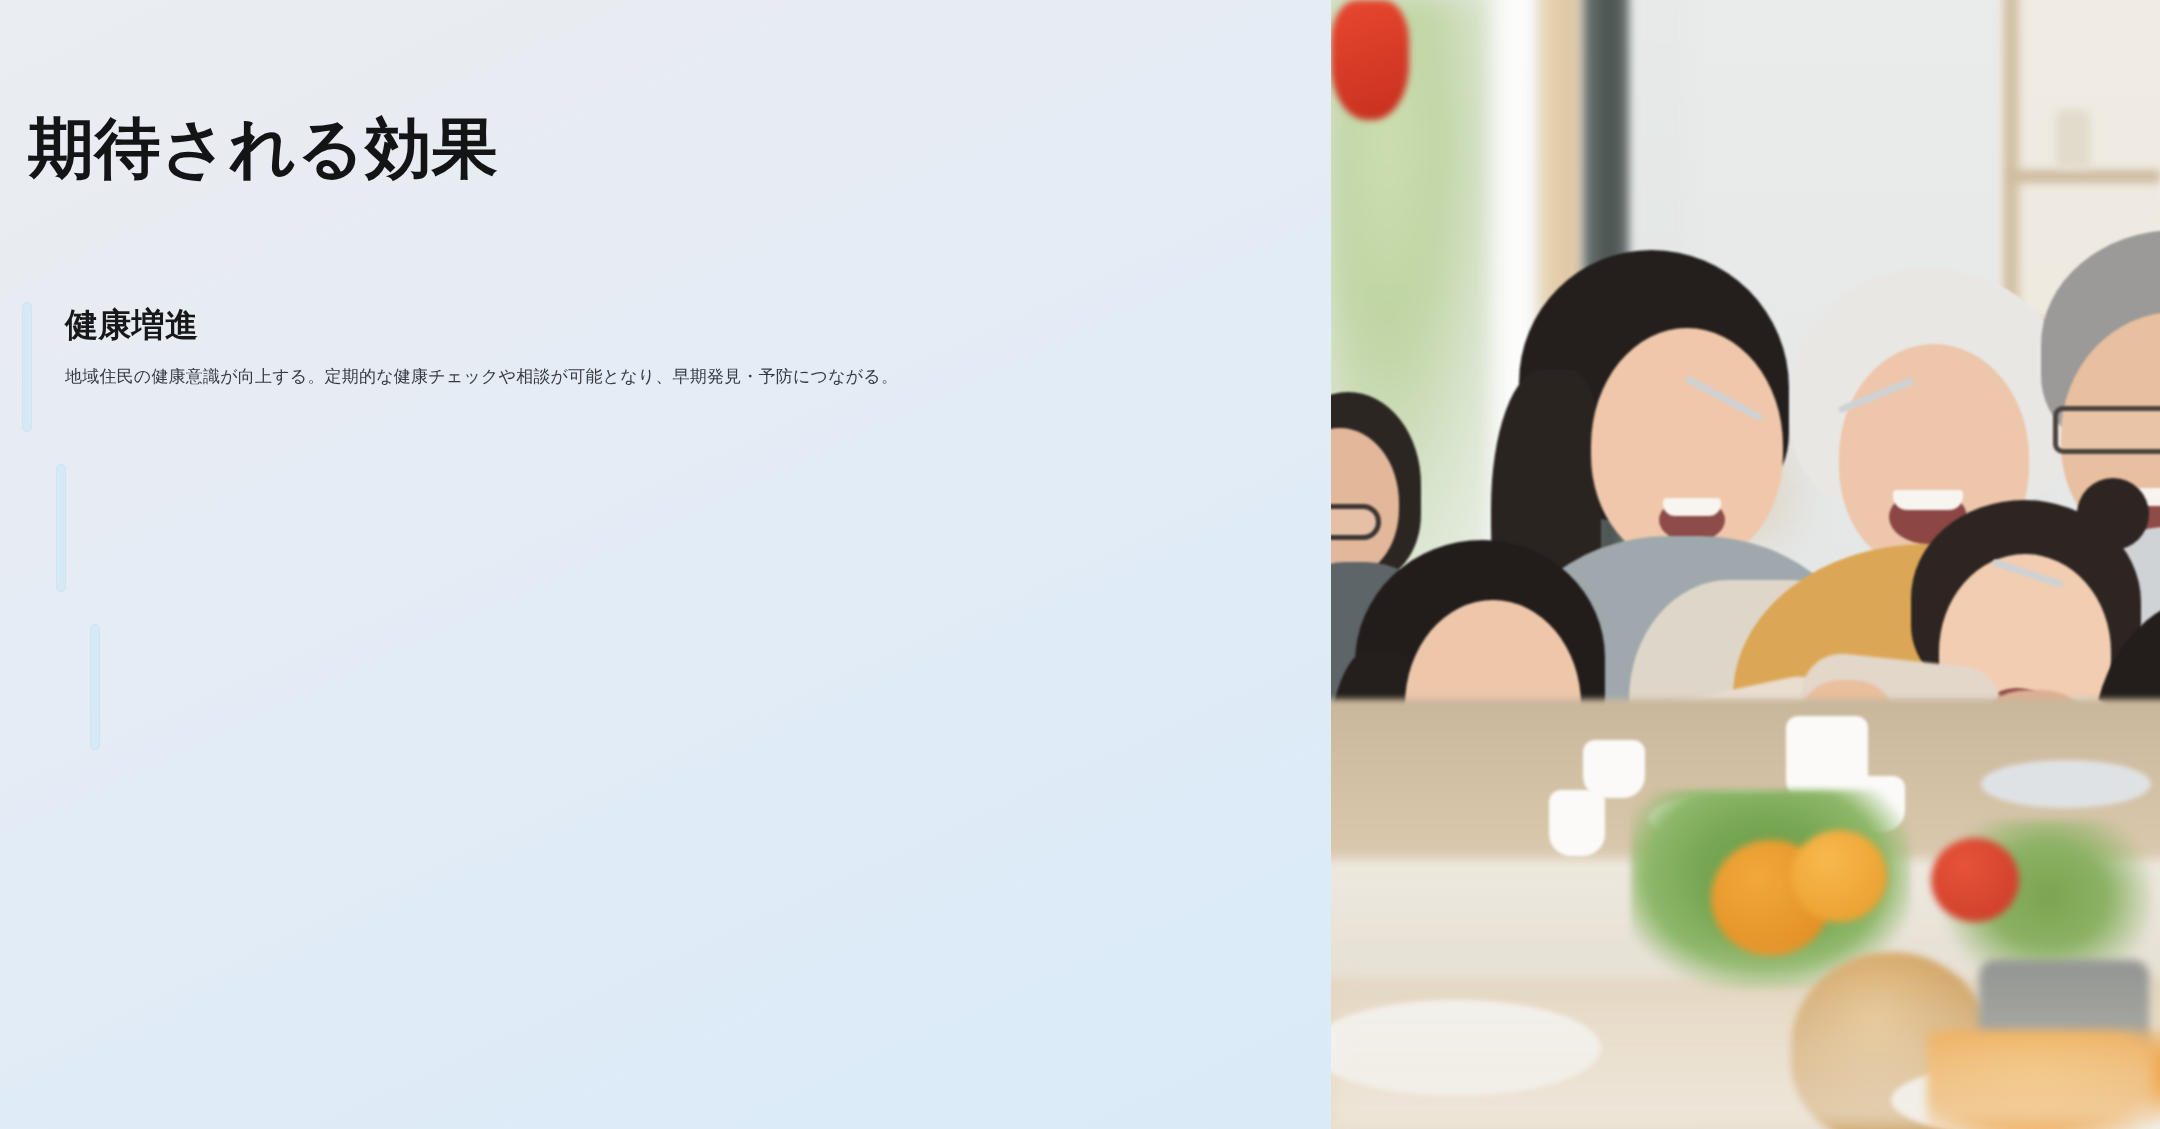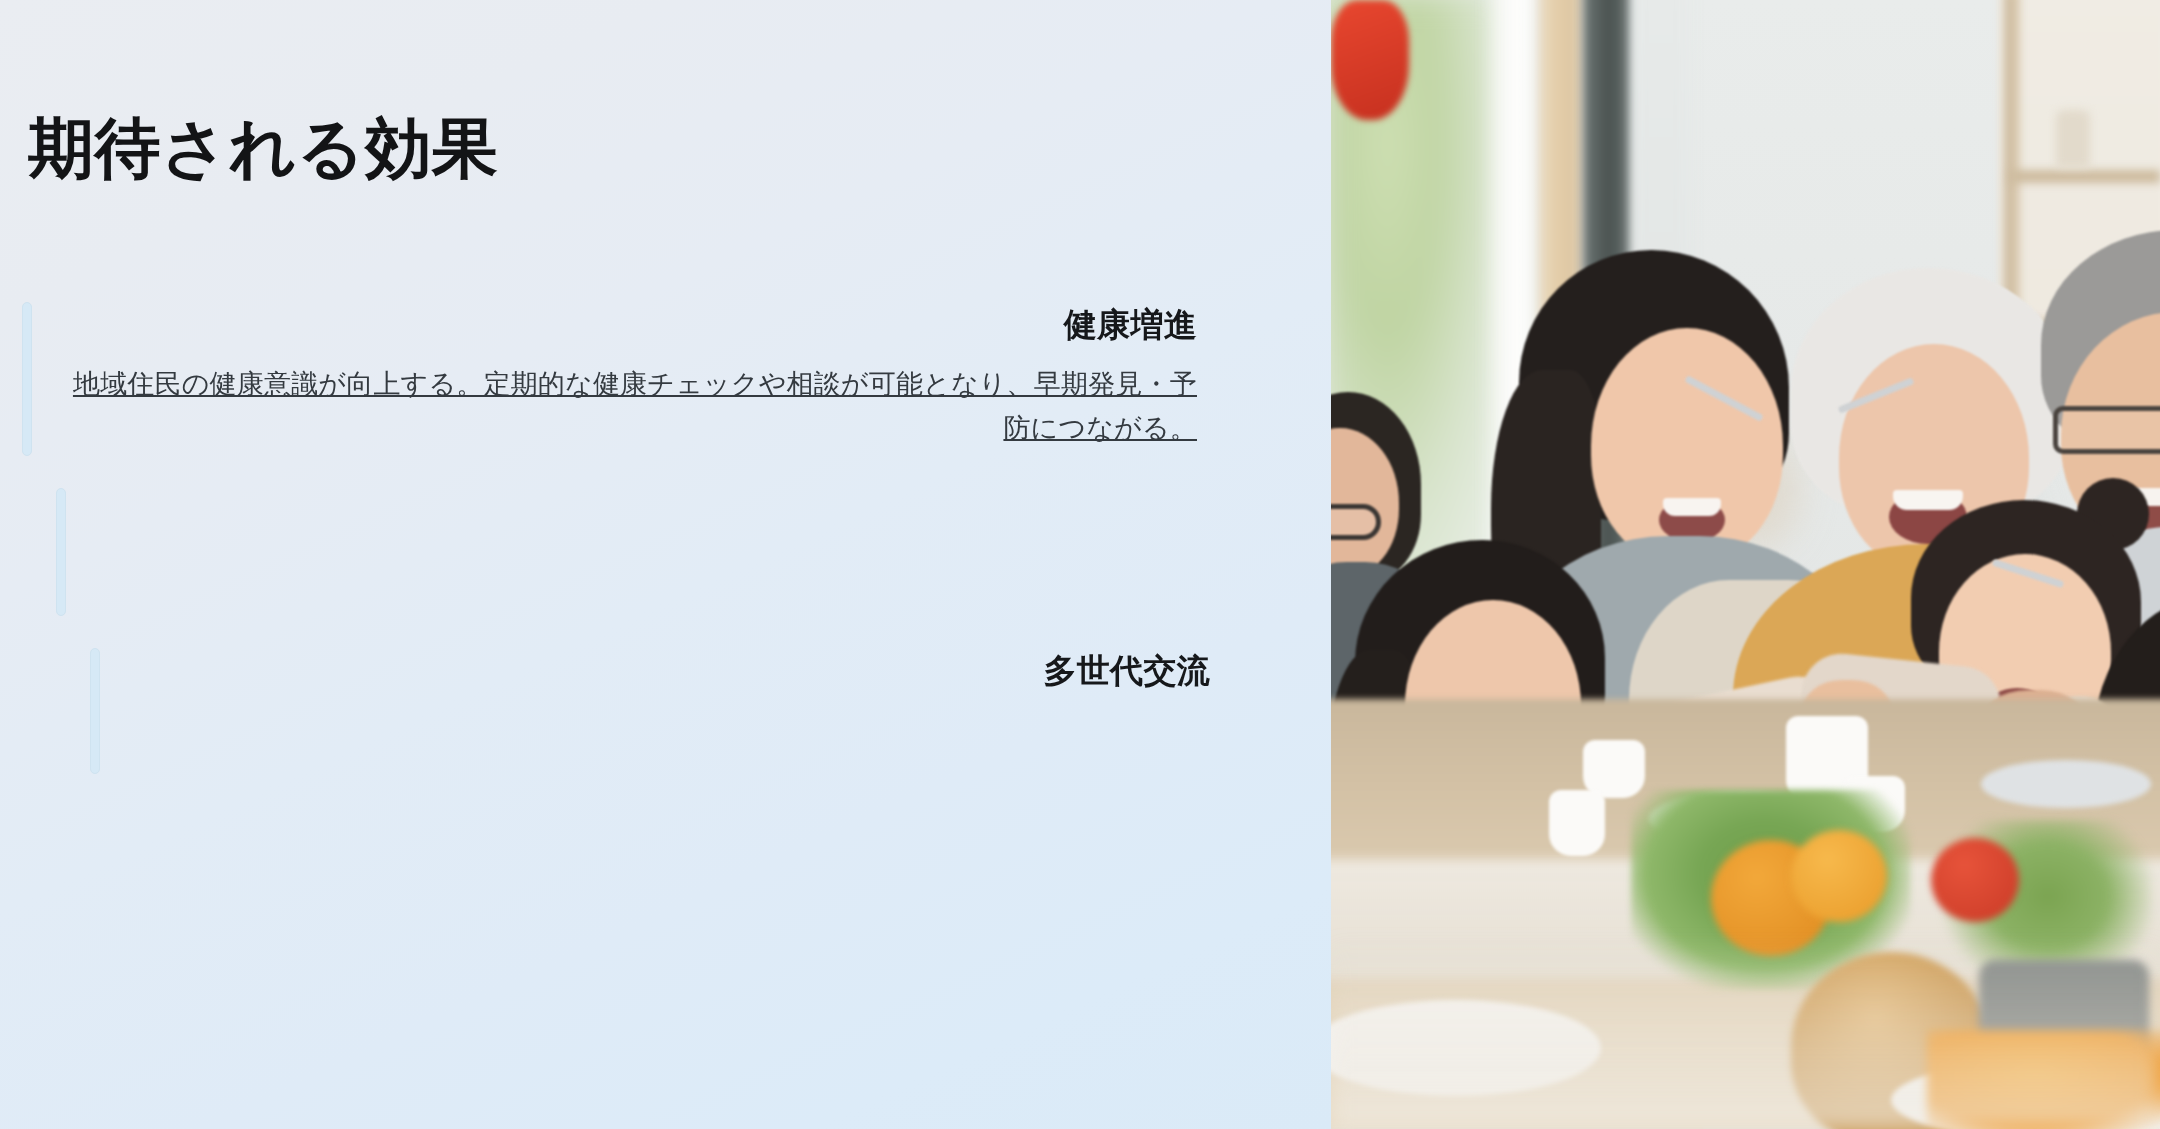--- a/index.html
+++ b/index.html
@@ -54,21 +54,20 @@
     left: 0;
     top: 302px;
     width: 1331px;
   }
 
   .effect-item {
     position: relative;
     display: flex;
     align-items: stretch;
     margin-bottom: 32px;
-    text-align: right;
   }
 
   .accent-bar {
     flex: 0 0 10px;
     width: 10px;
     border-radius: 6px;
     background: #d6e9f6;
     border: 1px solid #cfe3f0;
     align-self: stretch;
   }
@@ -82,26 +81,25 @@
   .effect-heading {
     font-size: 33px;
     font-weight: 700;
     line-height: 1.3;
     color: #16181b;
     margin-bottom: 16px;
     letter-spacing: 0.3px;
   }
 
   .effect-desc {
-    font-size: 27px;
+    font-size: 17px;
     font-weight: 400;
     line-height: 1.62;
     color: #343a40;
     letter-spacing: 0.2px;
-    text-decoration: underline;
   }
 
   
   .effect-item.indent-0 { margin-left: 22px; }
   .effect-item.indent-1 { margin-left: 56px; }
   .effect-item.indent-2 { margin-left: 90px; }
 
   .effect-item.indent-0 .effect-body { width: 1165px; }
   .effect-item.indent-1 .effect-body { width: 1140px; }
   .effect-item.indent-2 .effect-body { width: 1110px; }
@@ -352,21 +350,20 @@
 
       <article class="effect-item indent-1">
         <span class="accent-bar" style="background: rgb(214, 233, 246);"></span>
         <div class="effect-body">
         </div>
       </article>
 
       <article class="effect-item indent-2">
         <span class="accent-bar" style="background: rgb(214, 233, 246);"></span>
         <div class="effect-body">
-          <h2 class="effect-heading">多世代交流</h2>
         </div>
       </article>
 
     </div>
   </section>
 
   <aside class="photo-panel">
     <div class="photo-scene">
 
       <div class="wall"></div>

